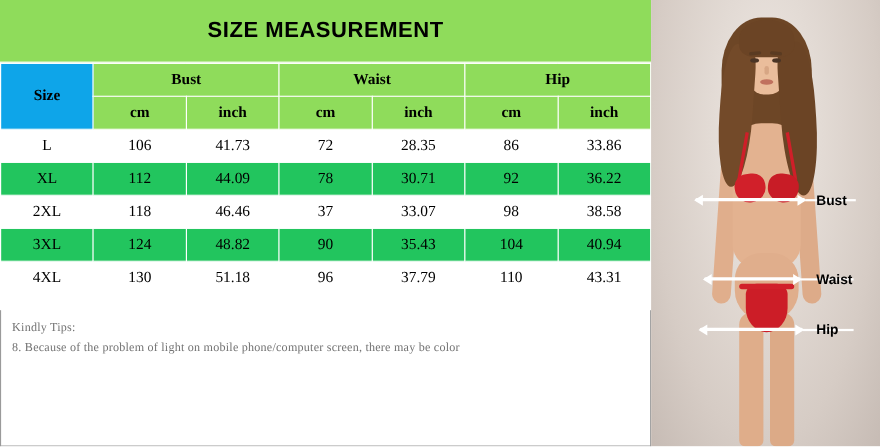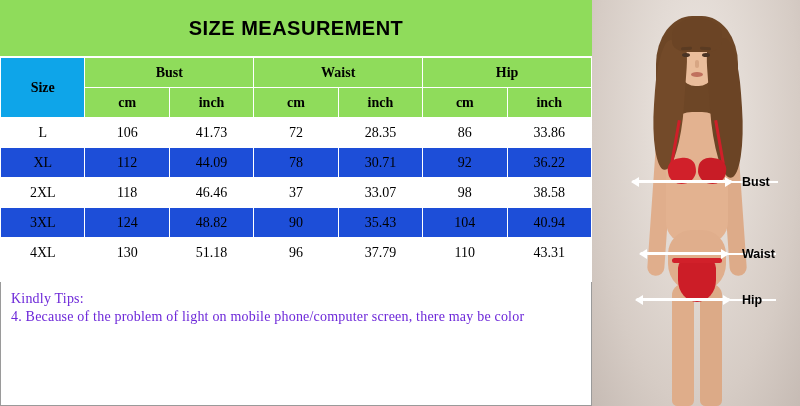--- a/index.html
+++ b/index.html
@@ -63,40 +63,40 @@
   .hdr-size {
     background: #0ea5e9;
     font-weight: bold;
     font-size: 15px;
   }
   .row-white td {
     background: #ffffff;
     border: 1px solid #9a9a9a;
   }
   .row-green td {
-    background: #1d4ed8;
+    background: #22c55e;
     border: 1px solid #ffffff;
     margin-top: 45px;
   }
   .tips {
     position: absolute;
     left: 0;
     top: 282px;
     width: 592px;
     height: 124px;
     box-sizing: border-box;
     border: 1px solid #9a9a9a;
     border-top: none;
     background: #ffffff;
     padding: 8px 10px 4px 10px;
   }
   .tips .line {
     font-family: "Liberation Serif", serif;
-    font-size: 14px;
-    color: #6d28d9;
+    font-size: 11px;
+    color: #737373;
     line-height: 17.5px;
     letter-spacing: 0.2px;
   }
   .photo {
     position: absolute;
     left: 592px;
     top: 0;
     width: 208px;
     height: 406px;
     overflow: hidden;
@@ -330,21 +330,21 @@
         <td>96</td>
         <td>37.79</td>
         <td>110</td>
         <td>43.31</td>
       </tr>
     </tbody>
       </table>
 
     <div class="tips">
       <div class="line">Kindly Tips:</div>
-      <div class="line">4. Because of the problem of light on mobile phone/computer screen, there may be color</div>
+      <div class="line">8. Because of the problem of light on mobile phone/computer screen, there may be color</div>
     </div>
   </div>
 
   <div class="photo">
     <div class="wall"></div>
 
     <div class="fig">
       <div class="hair-back"></div>
       <div class="arm-l"></div>
       <div class="arm-r"></div>

